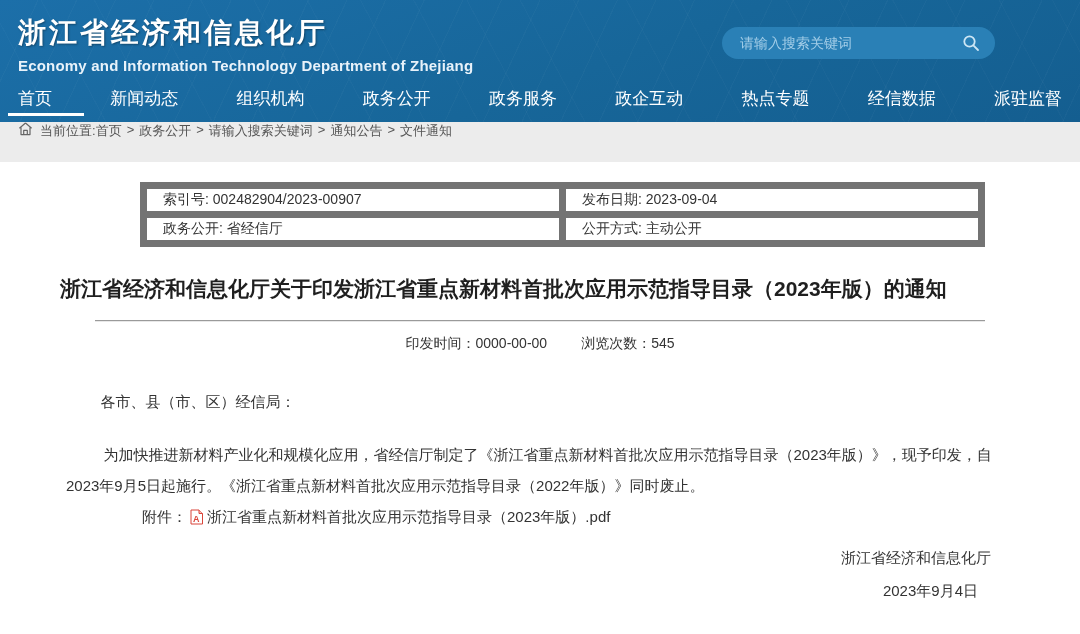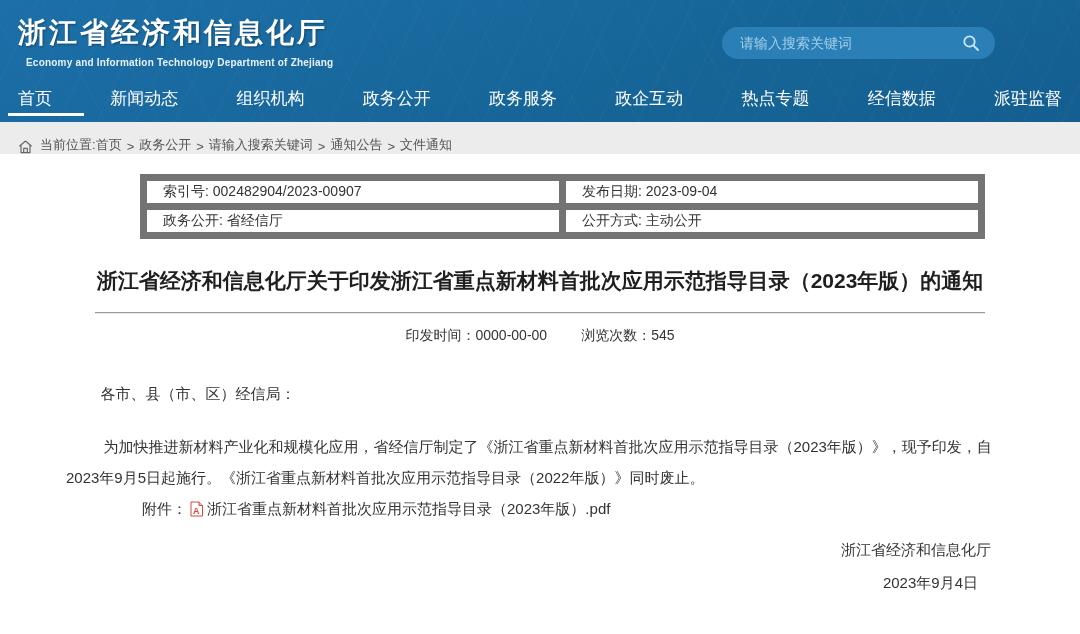--- a/index.html
+++ b/index.html
@@ -11,54 +11,54 @@
     background:linear-gradient(160deg,#1c6fa9 0%,#176699 55%,#145e90 100%); }
   .hd-mesh { position:absolute; inset:0; pointer-events:none; opacity:.55;
     background:
       repeating-linear-gradient(115deg, transparent 0 34px, rgba(255,255,255,.05) 34px 35px),
       repeating-linear-gradient(62deg, transparent 0 46px, rgba(255,255,255,.04) 46px 47px);
   }
   .hd-top { position:relative; height:75px; }
   .logo-wrap { position:absolute; left:18px; top:14px; }
   .site-title { color:#fff; font-size:28px; font-weight:bold; letter-spacing:3px;
     text-shadow:1px 1px 2px rgba(0,0,0,.35); }
-  .site-sub { color:#e8f2fa; font-size:10px; font-weight:bold; margin-top:5px; letter-spacing:.2px;margin-left:8px; }
+  .site-sub { color:#e8f2fa; font-size:15px; font-weight:bold; margin-top:5px; letter-spacing:.2px; }
   .search-box { position:absolute; right:85px; top:27px; width:273px; height:32px;
     background:#2a80b6; border-radius:16px; display:flex; align-items:center;
     padding:0 14px 0 18px; }
   .search-box input { flex:1; background:transparent; border:none; outline:none;
     color:#dcedf8; font-size:14px; font-family:inherit; }
   .search-box input::placeholder { color:#a3cde8; }
   .search-icon-btn { width:20px; height:20px; display:flex; align-items:center;
     justify-content:center; cursor:pointer; }
 
   
   .nav { position:relative; height:47px; display:flex; align-items:center;
     justify-content:space-between; padding:0 14px; }
   .nav-item { position:relative; color:#fff; font-size:17px; cursor:pointer;
     padding:12px 4px; white-space:nowrap; }
   .nav-item.active::after { content:""; position:absolute; left:-6px; bottom:6px;
     width:76px; height:3px; background:#fff; }
 
   
-  .crumb { width:1080px; height:32px; background:#ececec; display:flex;
-    align-items:flex-end; padding:0 18px; font-size:13px; color:#555; }
+  .crumb { width:1080px; height:40px; background:#ececec; display:flex;
+    align-items:flex-start; padding:0 18px; font-size:13px; color:#555; }
   .crumb .home-ic { margin-right:7px; display:flex; align-items:center; }
   .crumb a { color:#555; text-decoration:none; cursor:pointer; }
   .crumb .sep { margin:0 5px; color:#555; }
 
   
   .meta-table { margin:20px 95px 0 140px; width:845px; border-collapse:collapse; }
   .meta-table td { border:7px solid #737373; height:29px; padding:0 0 0 16px;
     font-size:14px; color:#333; width:50%; }
   .meta-table .lbl { color:#333; }
   .meta-table .val { color:#333; }
 
   
-  .art-title { margin:22px 60px 0 60px; text-align:center; font-size:21px;
+  .art-title { margin:22px 60px 0 60px; text-align:left; font-size:21px;
     font-weight:bold; color:#1f1f1f; line-height:39px; }
   .title-rule { margin:12px 95px 0 95px; height:2px; background:#9a9a9a;
     border-bottom:1px solid #e8e8e8; }
   .art-meta { margin-top:13px; text-align:center; font-size:14px; color:#333; }
   .art-meta .gap { display:inline-block; width:34px; }
 
   .art-body { margin:34px 88px 0 66px; font-size:15px; color:#333; }
   .salute { text-indent:2.3em; line-height:30px; }
   .para { margin-top:22px; text-indent:2.5em; line-height:31px; }
   .attach-line { margin-top:0; padding-left:76px; line-height:31px;

